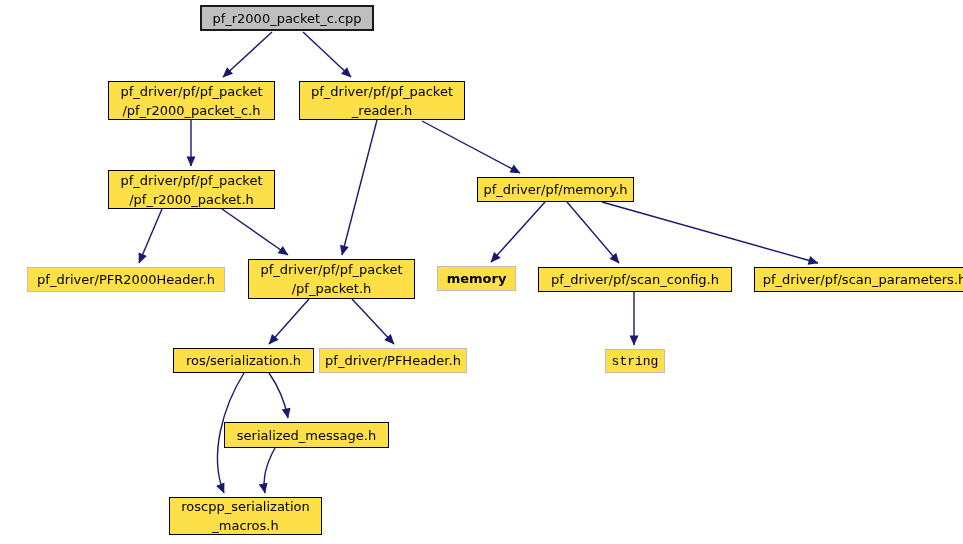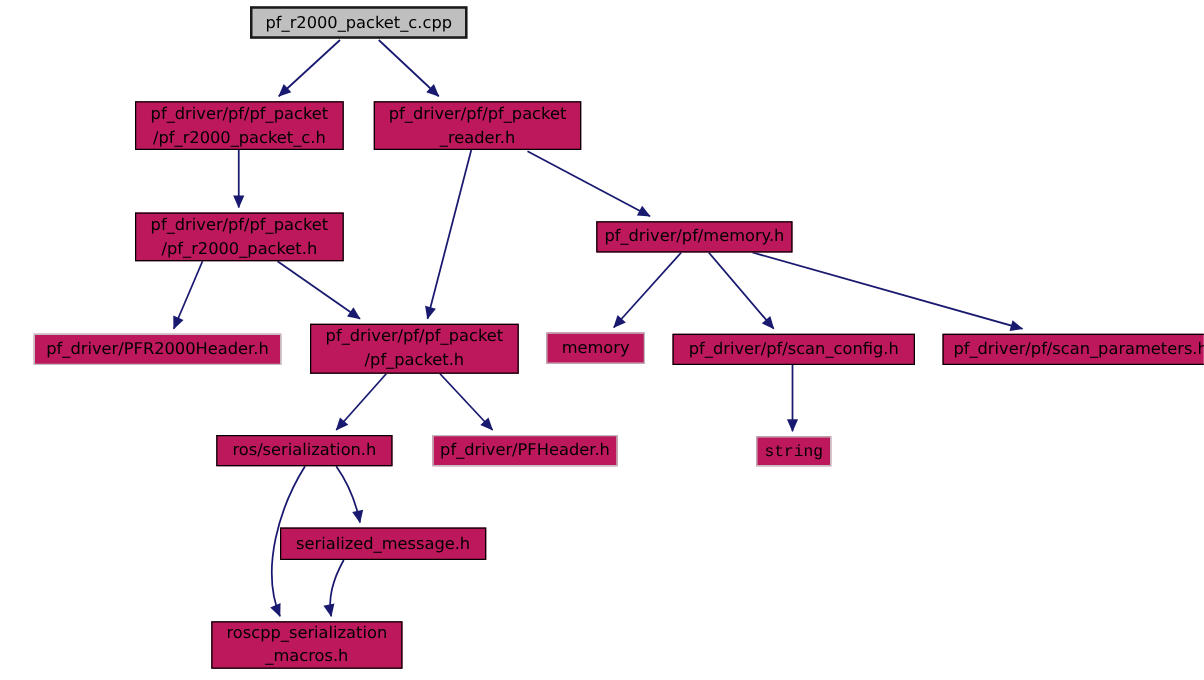--- a/index.html
+++ b/index.html
@@ -10,37 +10,37 @@
     font-family:"DejaVu Sans","Liberation Sans",sans-serif;
     overflow:hidden;
     margin-left:22px;
   }
   #edges{position:absolute;left:0;top:0;width:963px;height:544px;pointer-events:none;}
   .node{
     position:absolute;box-sizing:border-box;
     display:flex;align-items:center;justify-content:center;
     text-align:center;white-space:pre-line;
     font-size:13px;line-height:19px;color:#000;
-    background:#be185d;border:1.5px solid #000000;
+    background:#fde047;border:1.5px solid #000000;
   }
   .ext{border:1px solid #bebebe;}
   .root{background:#bfbfbf;border:2px solid #1a1a1a;}
   
   .n1 {left:178px;top:5px;  width:174px;height:26px;}
   .n2 {left:86px; top:81px; width:167px;height:39px;}
   .n3 {left:277px;top:81px; width:166px;height:39px;}
   .n4 {left:86px; top:170px;width:167px;height:39px;}
   .n5 {left:455px;top:177px;width:157px;height:25px;}
   .n6 {left:5px;  top:267px;width:198px;height:25px;text-align:center;}
   .n7 {left:226px;top:259px;width:167px;height:40px;}
-  .n8 {left:415px;top:266px;width:79px; height:25px;}
+  .n8 {left:415px;top:266px;width:79px; height:25px;font-weight:bold;}
   .n9 {left:516px;top:267px;width:194px;height:25px;text-align:right;}
   .n10{left:732px;top:267px;width:221px;height:25px;}
   .n11{left:151px;top:348px;width:141px;height:25px;}
-  .n12{left:324px;top:348px;width:148px;height:25px;}
+  .n12{left:297px;top:348px;width:148px;height:25px;}
   .n13{left:583px;top:349px;width:60px; height:24px;font-family:Liberation Mono, monospace;}
   .n14{left:202px;top:422px;width:165px;height:26px;}
   .n15{left:147px;top:497px;width:153px;height:38px;}
   .edge{stroke:#191970;stroke-width:1.4;fill:none;}
 </style>
 </head>
 <body>
 
 <div id="canvas">
 

